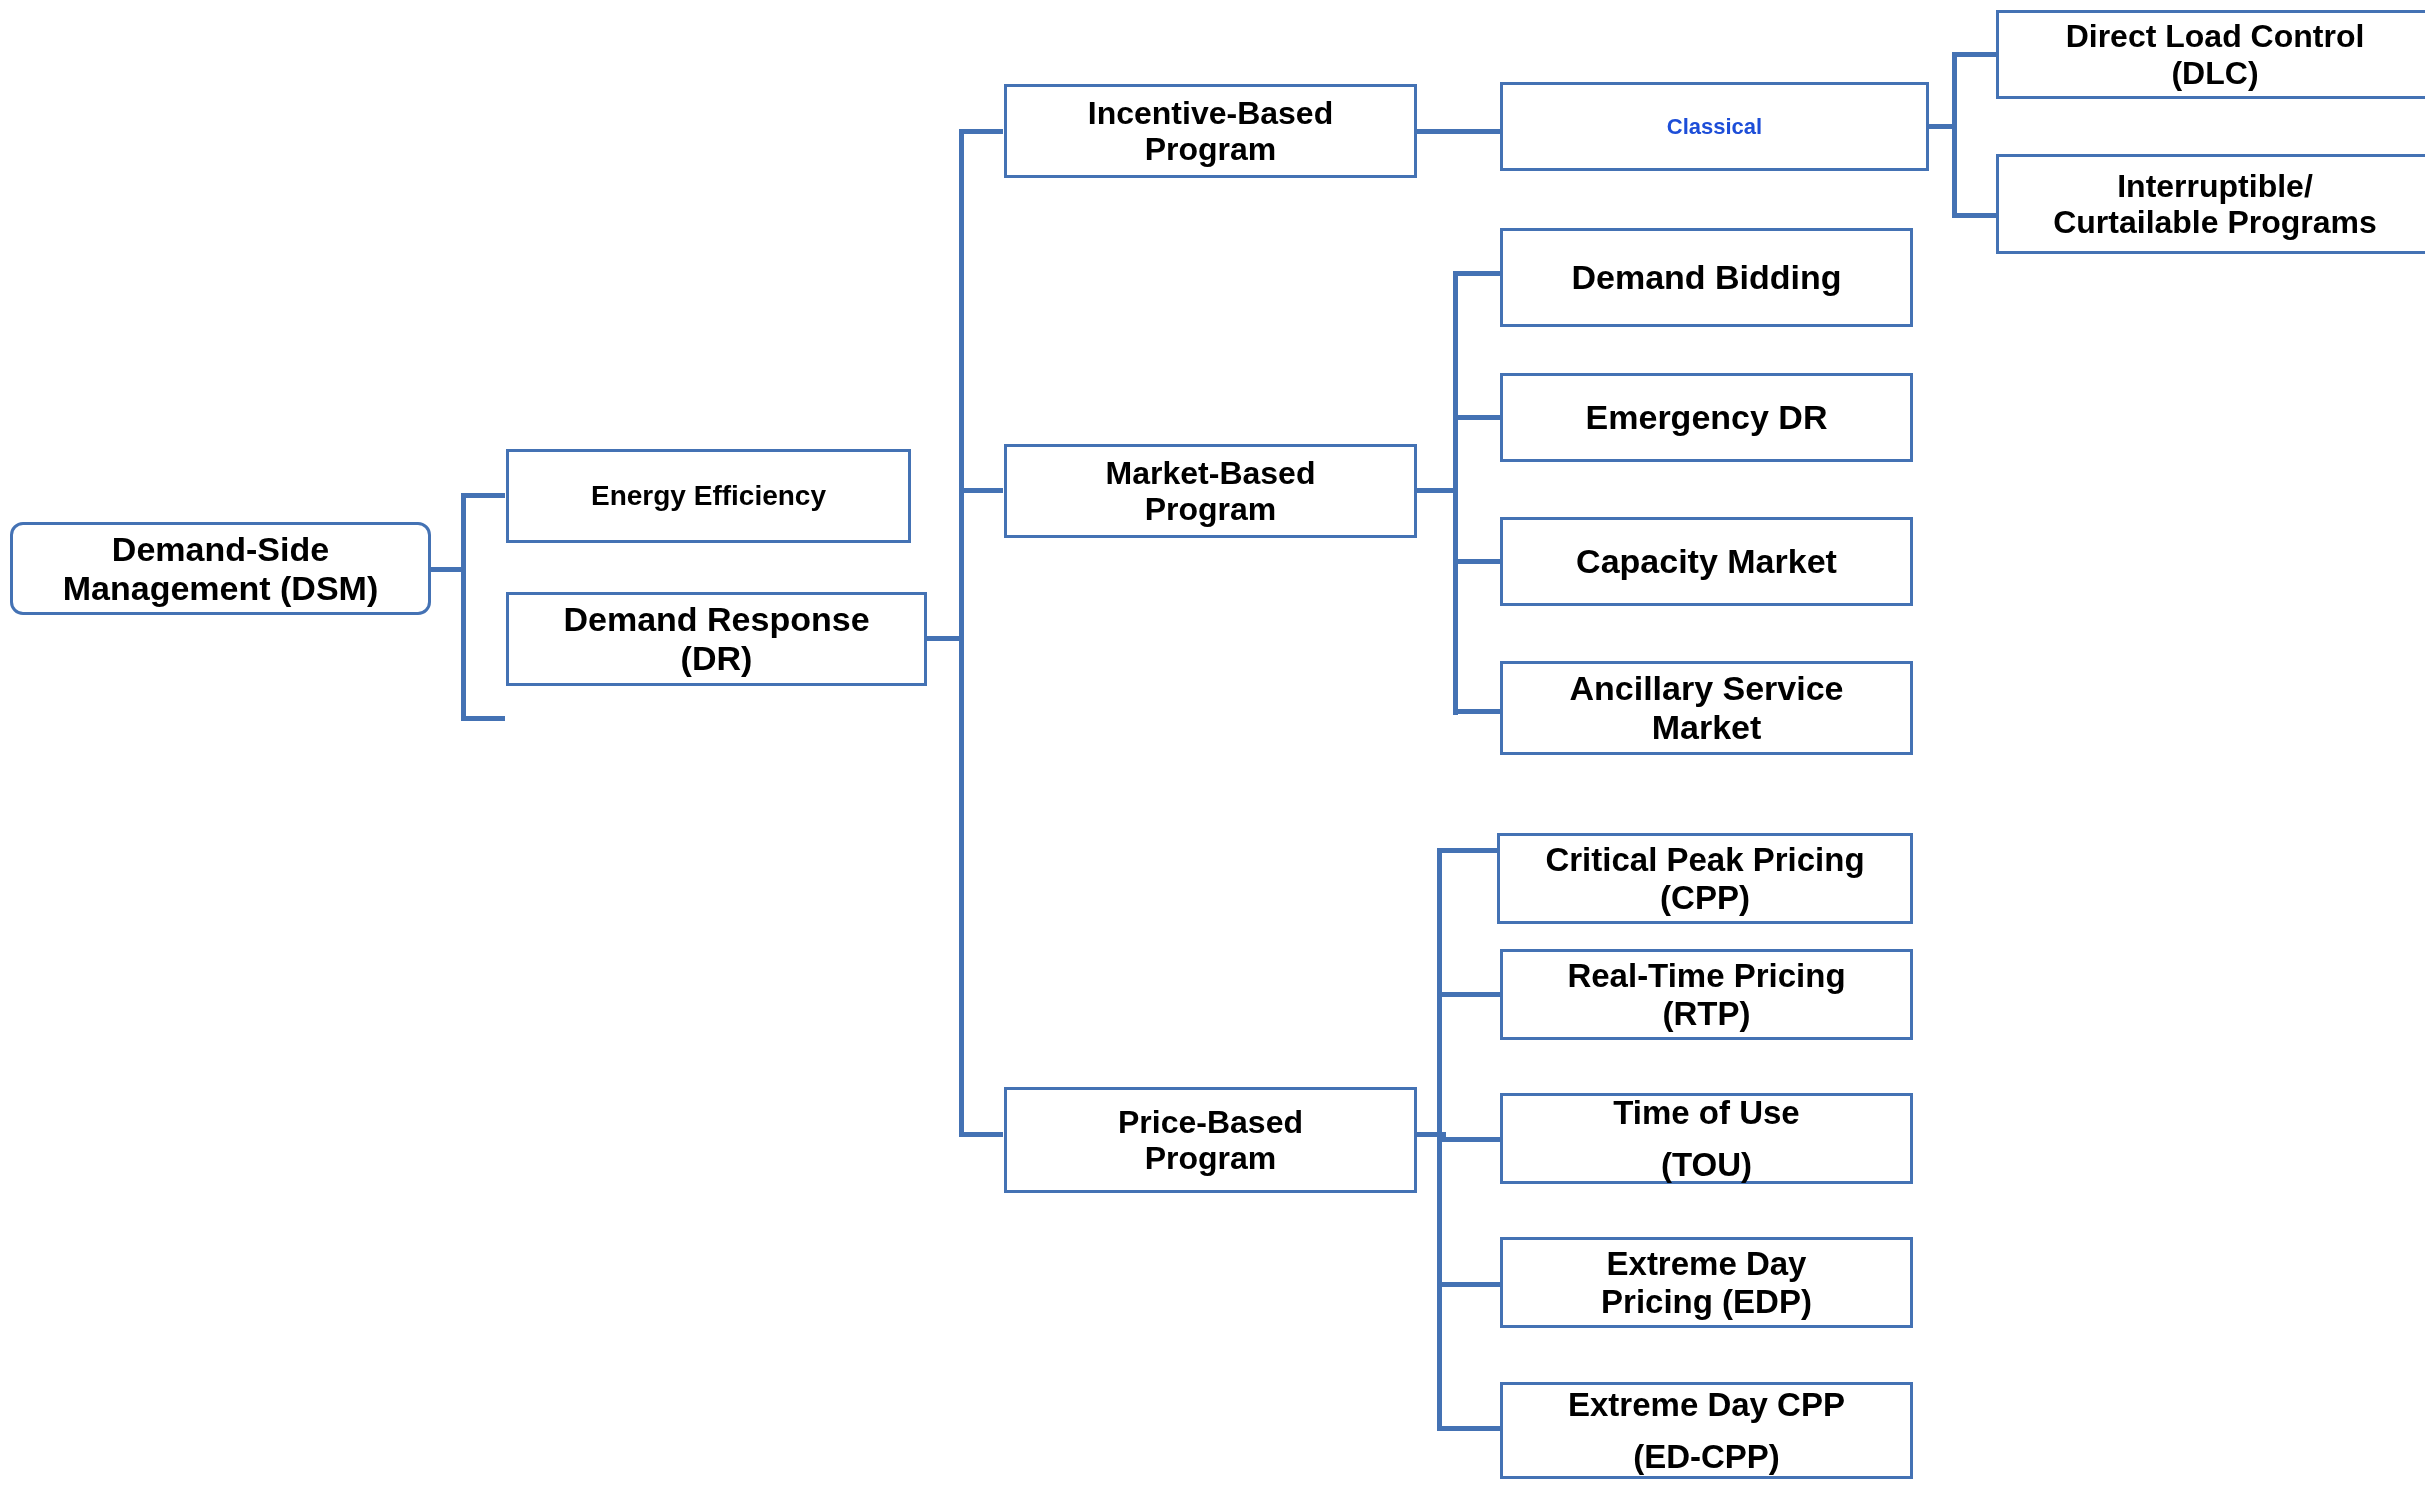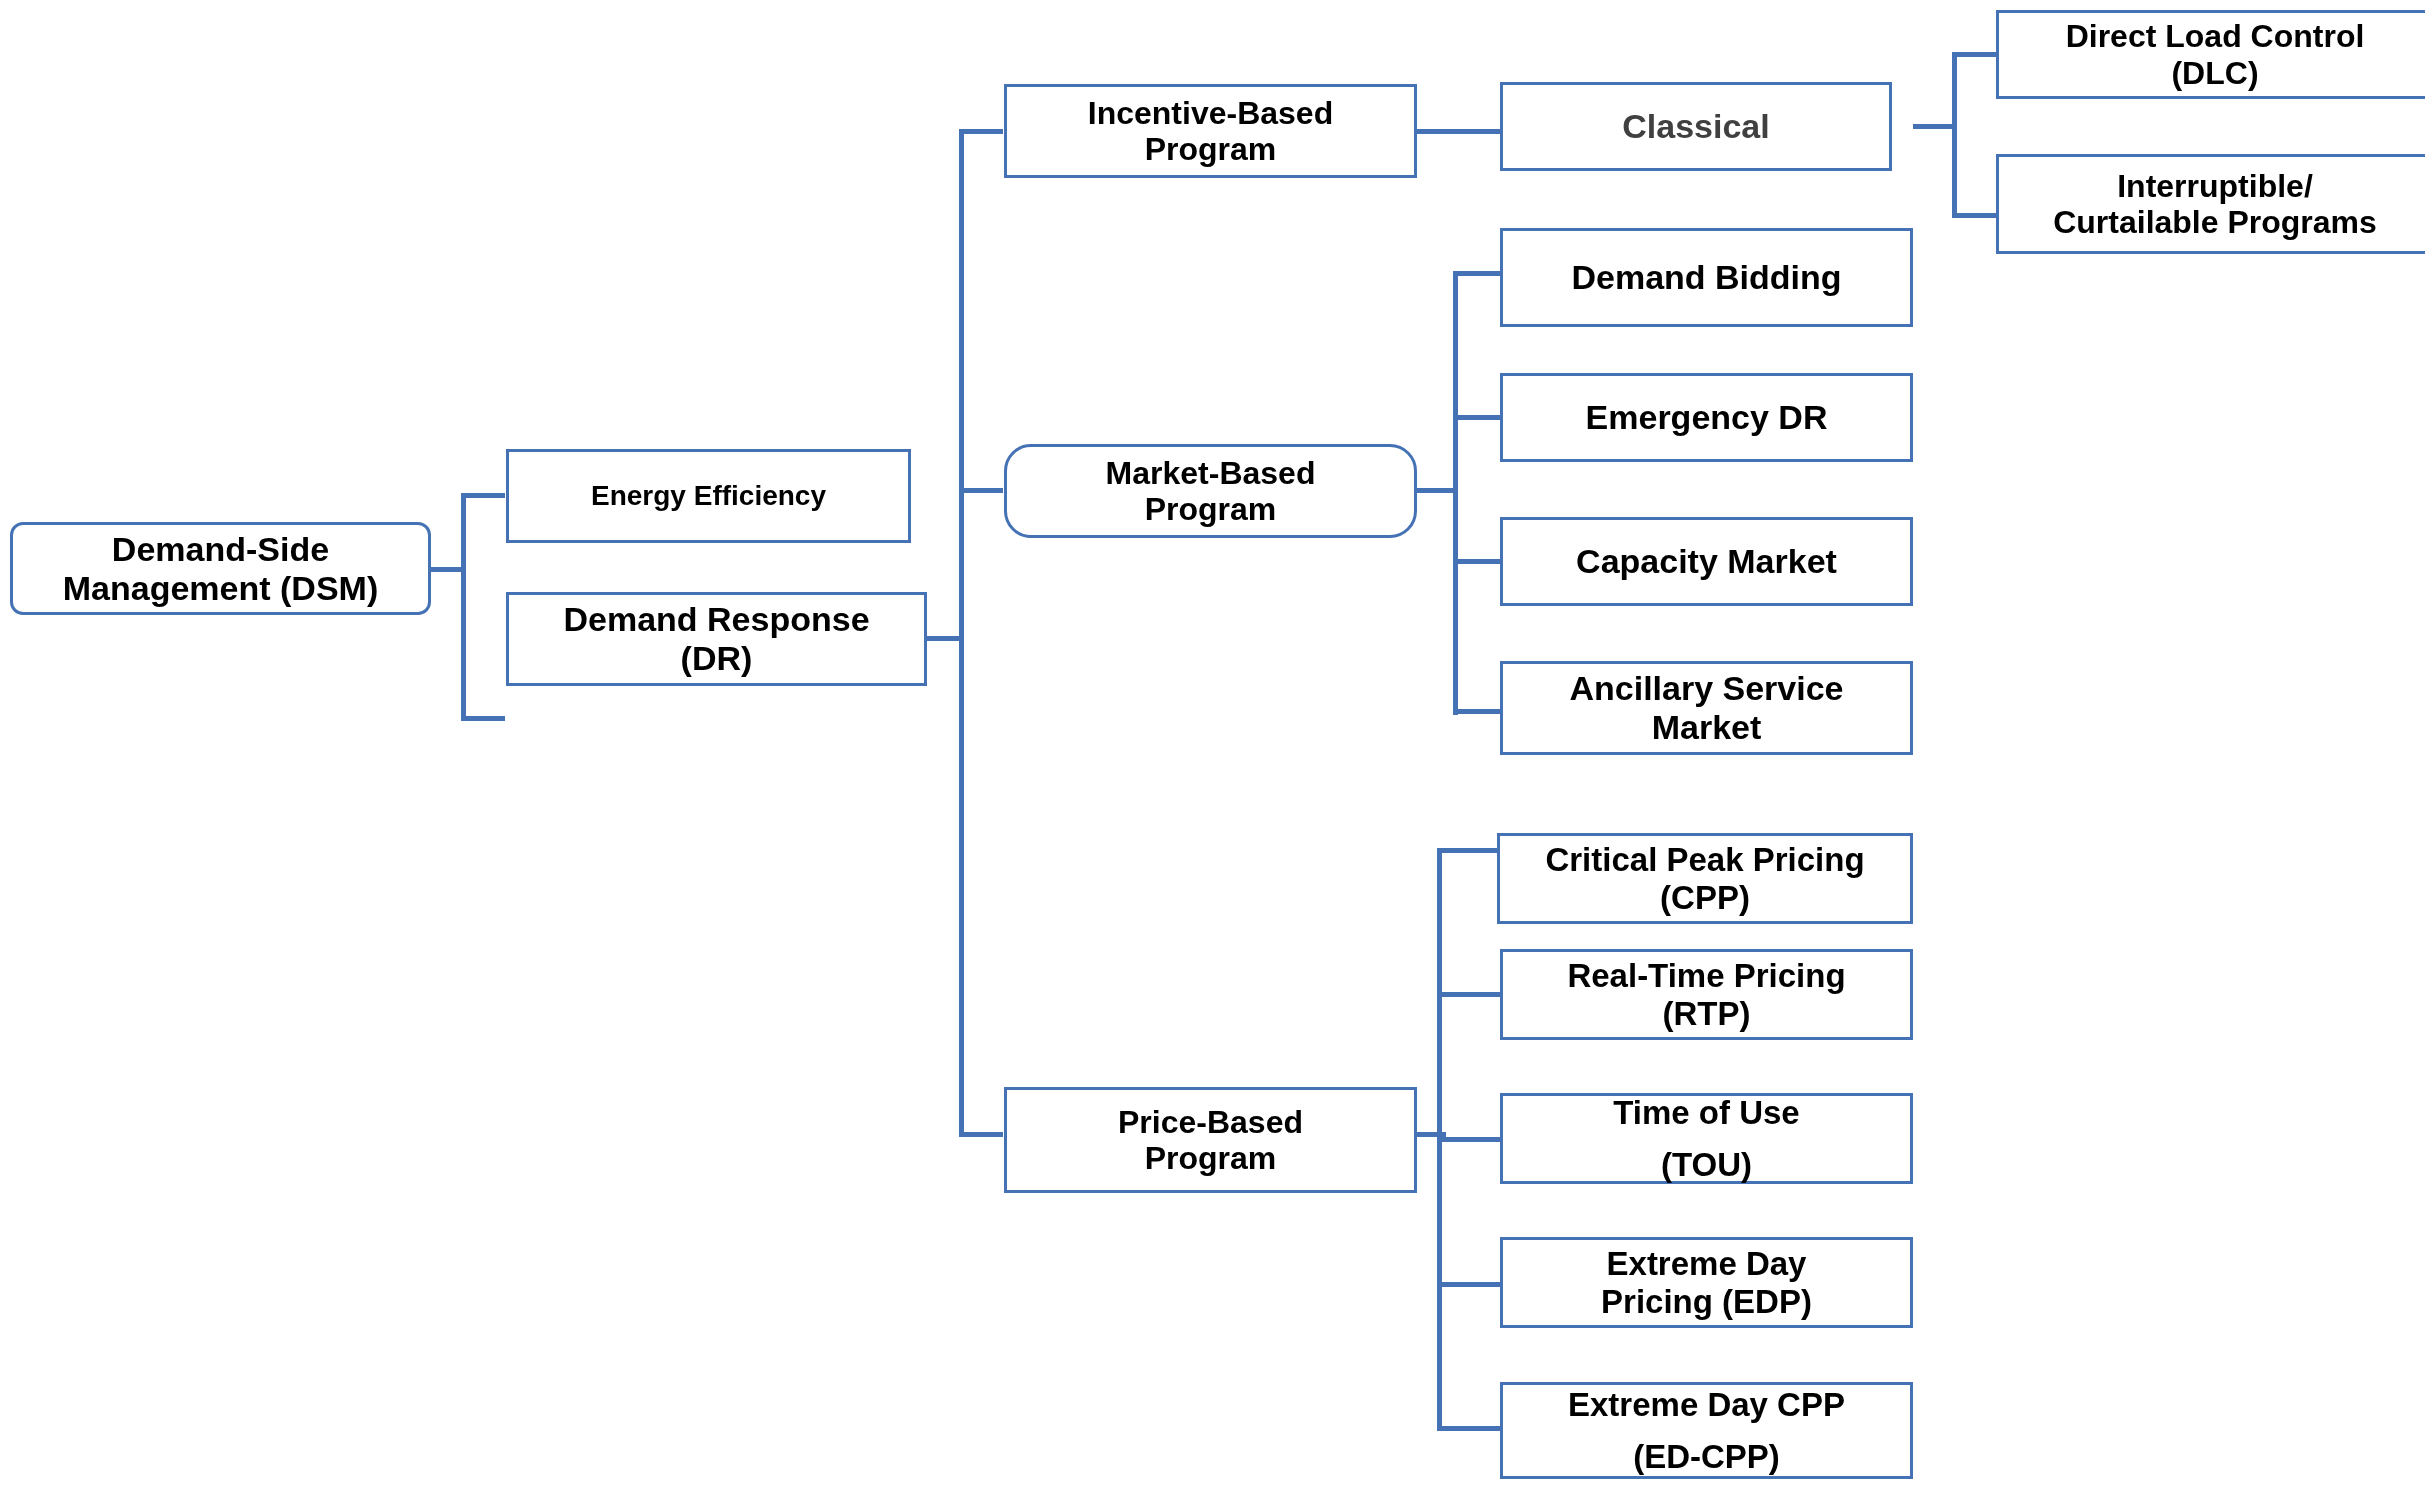--- a/index.html
+++ b/index.html
@@ -65,25 +65,25 @@
     <div class="conn" style="left: 1437px; top: 1137px; width: 65px; height: 5px; background: rgb(68, 114, 180);"></div>
     <div class="conn" style="left: 1437px; top: 1282px; width: 65px; height: 5px; background: rgb(68, 114, 180);"></div>
     <div class="conn" style="left: 1437px; top: 1426px; width: 65px; height: 5px; background: rgb(68, 114, 180);"></div>
     <div class="node" style="left: 10px; top: 522px; width: 421px; height: 93px; font-size: 34px; border-color: rgb(68, 114, 180); color: rgb(0, 0, 0); border-radius: 13px;">Demand-Side
 Management (DSM)</div>
     <div class="node" style="left: 506px; top: 449px; width: 405px; height: 94px; font-size: 28px; border-color: rgb(68, 114, 180); color: rgb(0, 0, 0); text-align: right;">Energy Efficiency</div>
     <div class="node" style="left: 506px; top: 592px; width: 421px; height: 94px; font-size: 34px; border-color: rgb(68, 114, 180); color: rgb(0, 0, 0);">Demand Response
 (DR)</div>
     <div class="node" style="left: 1004px; top: 84px; width: 413px; height: 94px; font-size: 32px; border-color: rgb(68, 114, 180); color: rgb(0, 0, 0);">Incentive-Based
 Program</div>
-    <div class="node" style="left: 1004px; top: 444px; width: 413px; height: 94px; font-size: 32px; border-color: rgb(68, 114, 180); color: rgb(0, 0, 0); border-radius: 27px;">Market-Based
+    <div class="node" style="left: 1004px; top: 444px; width: 413px; height: 94px; font-size: 32px; border-color: rgb(68, 114, 180); color: rgb(0, 0, 0);">Market-Based
 Program</div>
     <div class="node" style="left: 1004px; top: 1087px; width: 413px; height: 106px; font-size: 32px; border-color: rgb(68, 114, 180); color: rgb(0, 0, 0);">Price-Based
 Program</div>
-    <div class="node" style="left: 1500px; top: 82px; width: 392px; height: 89px; font-size: 34px; border-color: rgb(68, 114, 180); color: #404040;">Classical</div>
+    <div class="node" style="left: 1500px; top: 82px; width: 429px; height: 89px; font-size: 22px; border-color: rgb(68, 114, 180); color: #1d4ed8;">Classical</div>
     <div class="node" style="left: 1996px; top: 10px; width: 438px; height: 89px; font-size: 32px; border-color: rgb(68, 114, 180); color: rgb(0, 0, 0);">Direct Load Control
 (DLC)</div>
     <div class="node" style="left: 1996px; top: 154px; width: 438px; height: 100px; font-size: 32px; border-color: rgb(68, 114, 180); color: rgb(0, 0, 0);">Interruptible/
 Curtailable Programs</div>
     <div class="node" style="left: 1500px; top: 228px; width: 413px; height: 99px; font-size: 34px; border-color: rgb(68, 114, 180); color: rgb(0, 0, 0);">Demand Bidding</div>
     <div class="node" style="left: 1500px; top: 373px; width: 413px; height: 89px; font-size: 34px; border-color: rgb(68, 114, 180); color: rgb(0, 0, 0);">Emergency DR</div>
     <div class="node" style="left: 1500px; top: 517px; width: 413px; height: 89px; font-size: 34px; border-color: rgb(68, 114, 180); color: rgb(0, 0, 0);">Capacity Market</div>
     <div class="node" style="left: 1500px; top: 661px; width: 413px; height: 94px; font-size: 34px; border-color: rgb(68, 114, 180); color: rgb(0, 0, 0);">Ancillary Service
 Market</div>
     <div class="node" style="left: 1497px; top: 805px; width: 416px; height: 91px; font-size: 33px; border-color: rgb(68, 114, 180); color: rgb(0, 0, 0); margin-top: 28px;">Critical Peak Pricing

